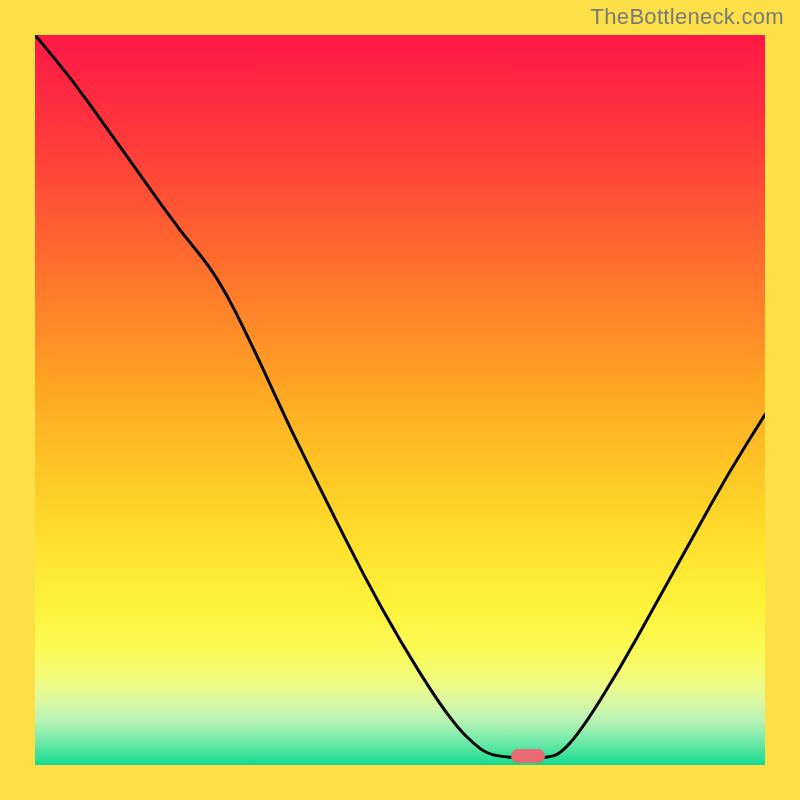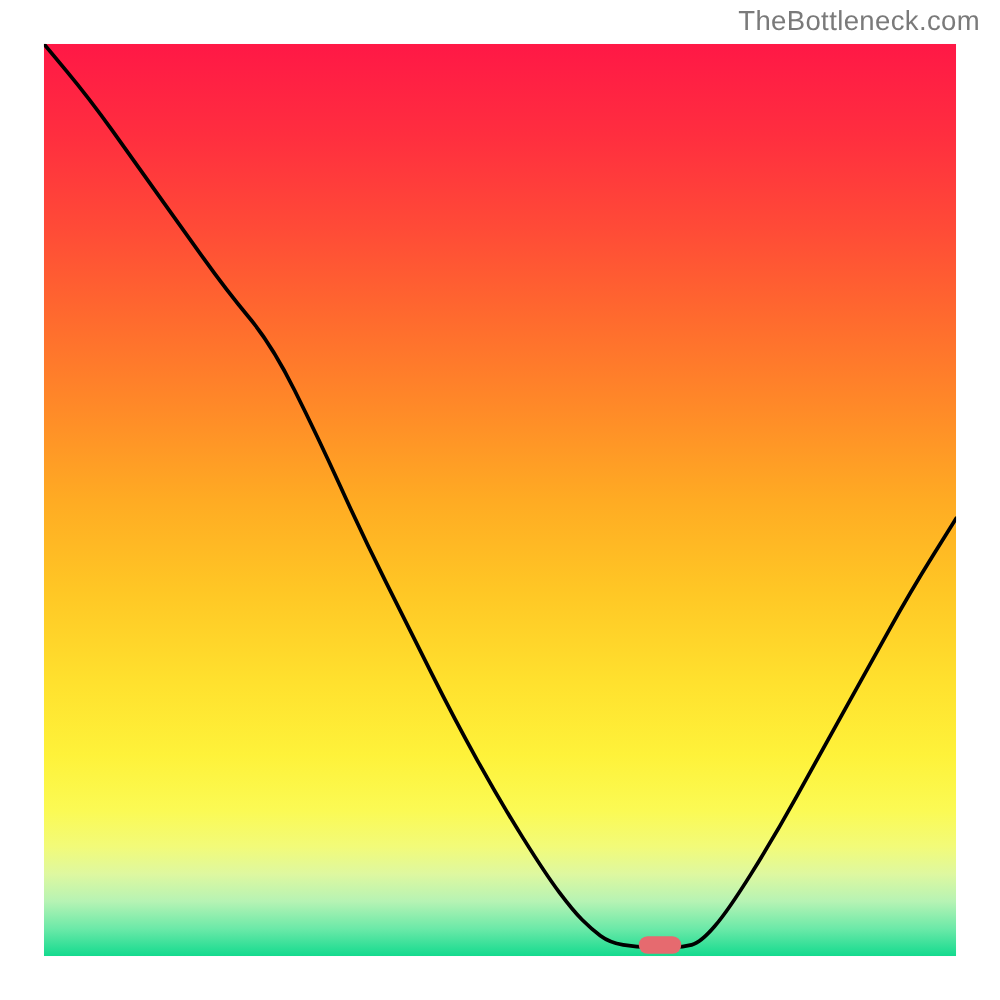--- a/index.html
+++ b/index.html
@@ -10,21 +10,21 @@
     background: #000;
     overflow: hidden;
     font-family: Arial, Helvetica, sans-serif;
   }
   .frame {
     position: absolute;
     left: 0;
     top: 0;
     width: 800px;
     height: 800px;
-    background: #ffffff;
+    background: #fde047;
   }
   .watermark {
     position: absolute;
     top: 4px;
     right: 16px;
     color: #7a7a7a;
     font-size: 22px;
     letter-spacing: 0.3px;
     font-weight: 400;
   }

